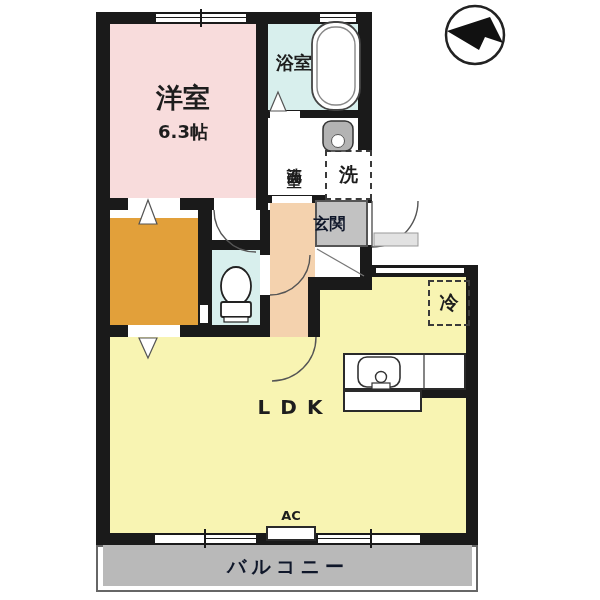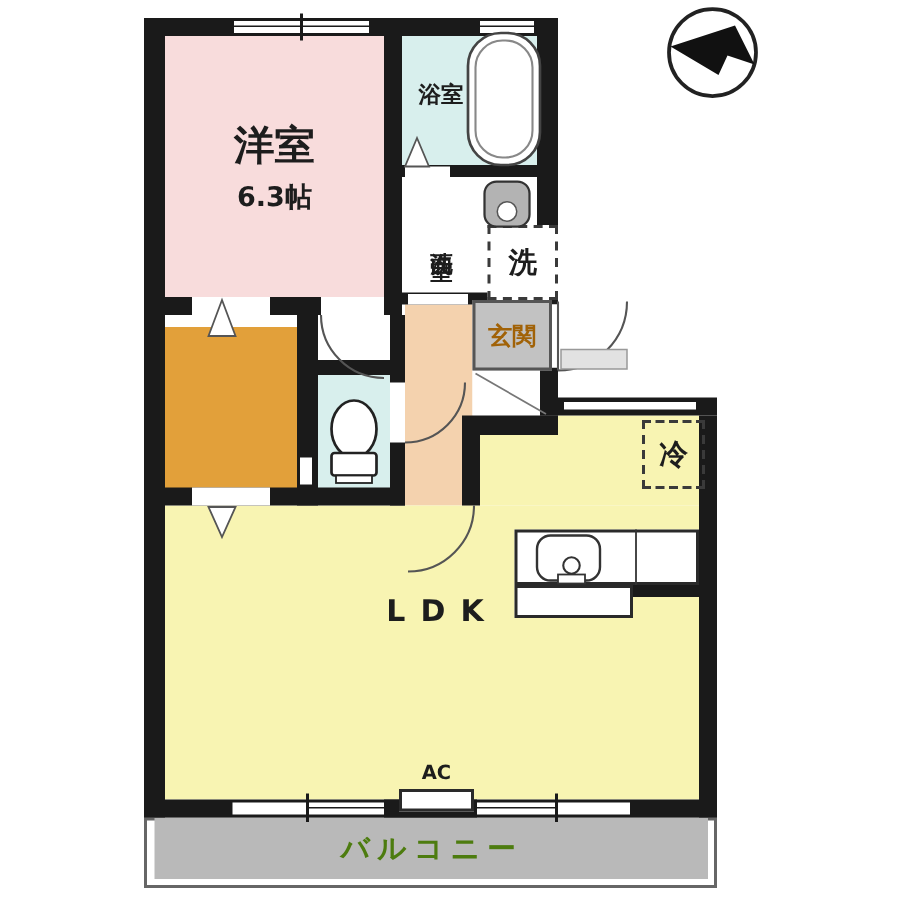--- a/index.html
+++ b/index.html
@@ -141,38 +141,38 @@
     <path d="M 278,92 L 270,111 L 286,111 Z" fill="#fff" stroke="#555" stroke-width="1.2"></path>
   </svg>
 
   <div class="lbl" style="left:113px;top:82px;width:140px;height:32px;font-size:27px">
     <span>洋室</span>
   </div>
   <div class="lbl" style="left:113px;top:116px;width:140px;height:32px;font-size:18px">
     <span>6.3帖</span>
   </div>
 
-  <div class="lbl" style="left:263px;top:52px;width:62px;height:22px;font-size:15px">
+  <div class="lbl" style="left:263px;top:52px;width:62px;height:22px;font-size:18px">
     <span>浴室</span>
   </div>
 
   <div class="lbl vtext" style="left:283px;top:121px;width:22px;height:76px;font-size:15px">
     <span>洗面室</span>
   </div>
 
-  <div class="lbl" style="left:315px;top:213px;width:53px;height:22px;font-size:16px;color:#a16207">
+  <div class="lbl" style="left:315px;top:213px;width:29px;height:22px;font-size:16px;color:#0f172a">
     <span>玄関</span>
   </div>
 
 
   <div class="lbl" style="left:210px;top:390px;width:170px;height:34px;font-size:20px;letter-spacing:10px">
     <span>LDK</span>
   </div>
 
   <div class="lbl" style="left:271px;top:508px;width:40px;height:16px;font-size:13px">
     <span>AC</span>
   </div>
 
-  <div class="lbl" style="left:188px;top:554px;width:200px;height:24px;font-size:19px;letter-spacing:5px;color:#4d7c0f">
+  <div class="lbl" style="left:188px;top:554px;width:200px;height:24px;font-size:19px;letter-spacing:5px;color:#0f172a">
     <span>バルコニー</span>
   </div>
 
 </div>
 
 </body></html>

